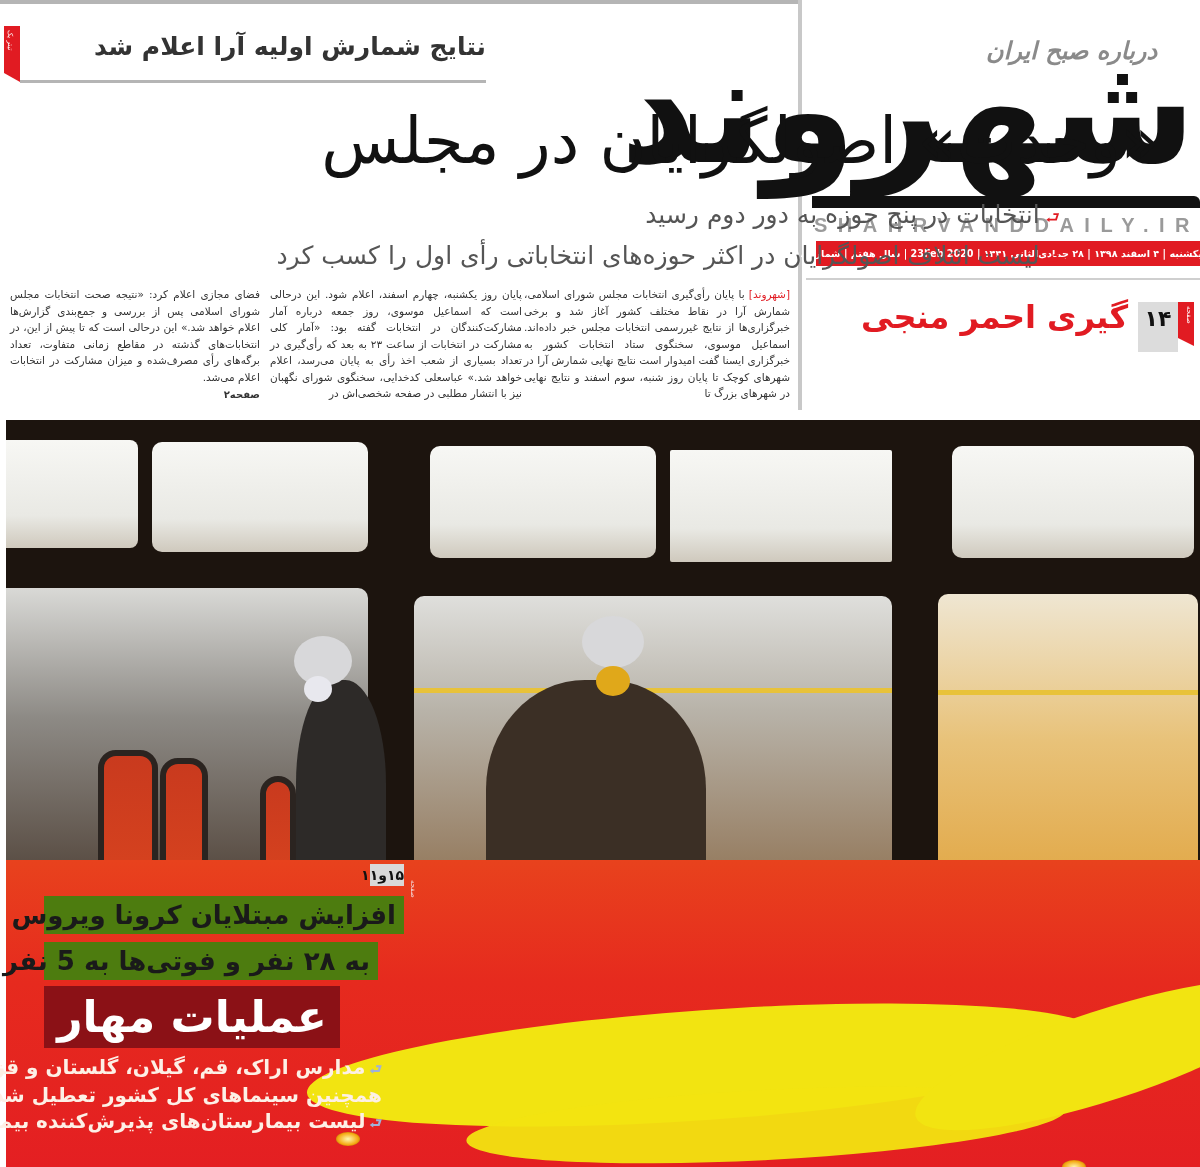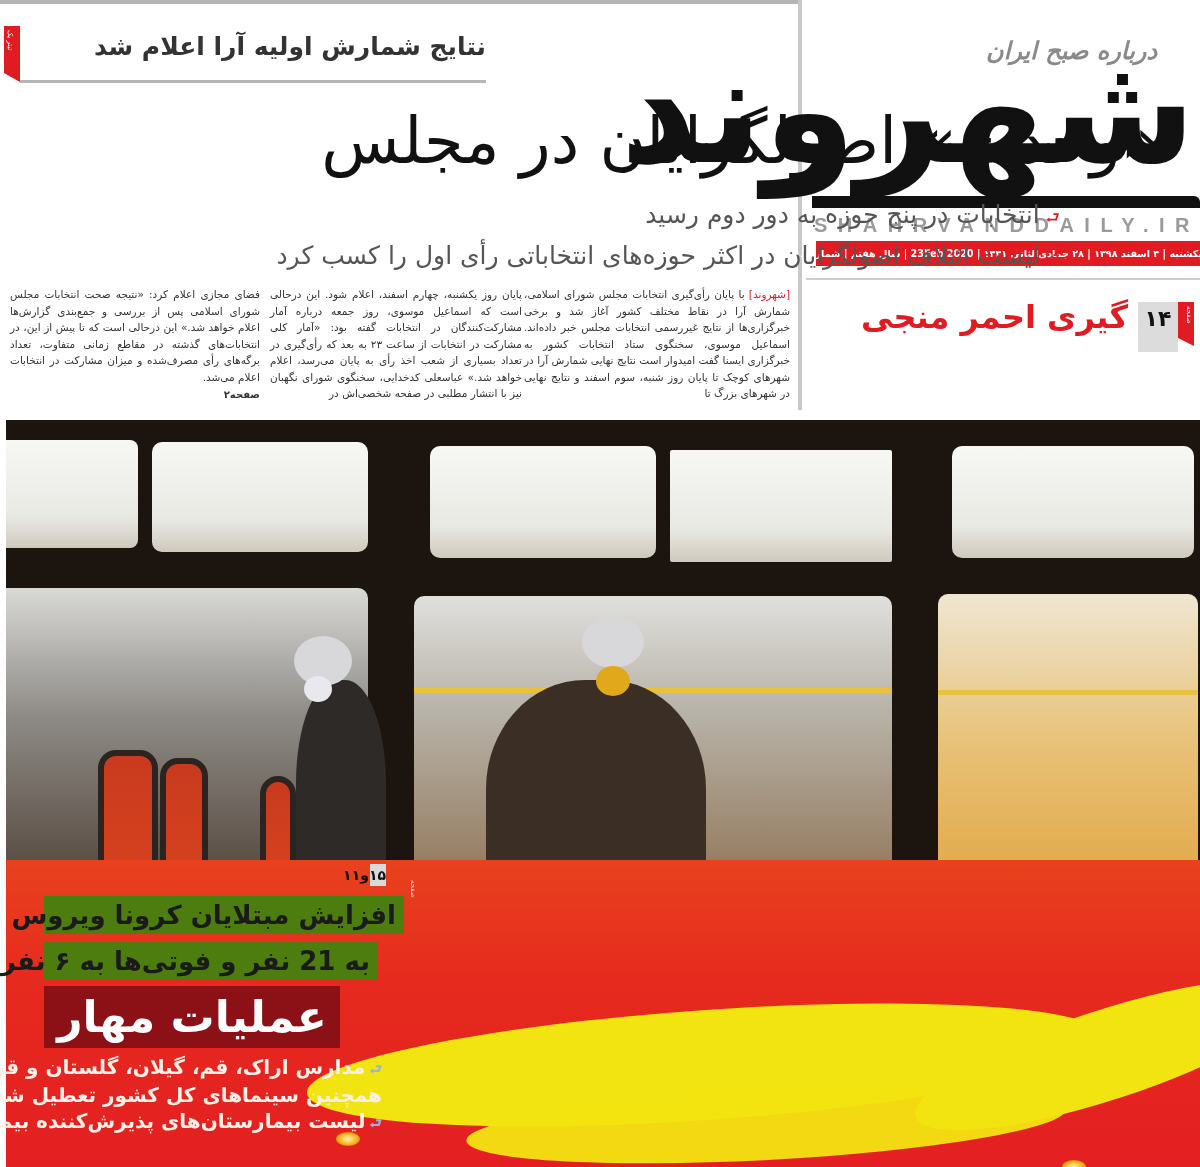--- a/index.html
+++ b/index.html
@@ -56,21 +56,21 @@
   .seat { position: absolute; width: 34px; height: 120px; background: linear-gradient(180deg,#c93a1e,#d9441f); border: 6px solid #2b2420; border-radius: 18px 18px 6px 6px; }
   .worker { position: absolute; border-radius: 45% 45% 10% 10%; background: #2d2a28; }
   .worker-head { position: absolute; border-radius: 50%; background: #d8d8da; }
   .mask { position: absolute; border-radius: 50%; }
   .rail { position: absolute; height: 5px; background: #e8c23a; }
   .bus-body { position: absolute; left: 0; top: 440px; width: 1194px; height: 307px; background: linear-gradient(180deg,#e8421d 0%,#e62a1e 40%,#e41f22 100%); }
   .swoosh { position: absolute; background: #f2e411; border-radius: 50%; }
   .lamp { position: absolute; width: 24px; height: 14px; border-radius: 50%; background: radial-gradient(#fff7b0,#f5a80f 60%,#6b2a10 100%); }
 
   
-  .corona-ref { position: absolute; left: 370px; top: 864px; width: 16px; height: 22px; background: #d9d9d9; color: #111; font-weight: bold; font-size: 14px; line-height: 22px; text-align: center; }
+  .corona-ref { position: absolute; left: 370px; top: 864px; width: 34px; height: 22px; background: #d9d9d9; color: #111; font-weight: bold; font-size: 14px; line-height: 22px; text-align: center; }
   .corona-ref-tag { position: absolute; left: 405px; top: 864px; width: 12px; height: 34px; font-size: 7px; color: #f3d9d9; writing-mode: vertical-rl; }
   .corona-line { position: absolute; left: 44px; background: #4d7c0f; color: #1a1a1a; font-size: 26px; line-height: 38px; font-weight: bold; padding: 0 8px; white-space: nowrap; }
   .corona-line.l1 { top: 896px; width: 360px; }
   .corona-line.l2 { top: 942px; width: 334px; }
   .mahar { position: absolute; left: 44px; top: 986px; width: 296px; height: 62px; background: #8b1116; color: #fff; font-size: 44px; font-weight: bold; line-height: 62px; text-align: center; }
   .corona-bullets { position: absolute; right: 818px; top: 1054px; width: 340px; }
   .cb { color: #fdf0e6; font-size: 20px; line-height: 26px; white-space: nowrap; text-align: right; font-weight: bold; }
   .cb .arrow { color: #9fb1d8; font-size: 14px; margin-left: 4px; }
 </style>
 </head>
@@ -156,19 +156,19 @@
     <div class="swoosh" style="left:460px;top:230px;width:600px;height:70px;transform:rotate(-3deg);opacity:.95;"></div>
     <div class="swoosh" style="left:900px;top:150px;width:400px;height:90px;transform:rotate(-18deg);"></div>
     <div class="lamp" style="left:1056px;top:300px;"></div>
     <div class="lamp" style="left:330px;top:272px;"></div>
   </div>
 </figure>
 
 <div class="corona-ref">۱۵و۱۱</div>
 <div class="corona-ref-tag">صفحه</div>
 <div class="corona-line l1">افزایش مبتلایان کرونا ویروس</div>
-<div class="corona-line l2">به 21 نفر و فوتی‌ها به ۶ نفر</div>
+<div class="corona-line l2">به ۲۸ نفر و فوتی‌ها به 5 نفر</div>
 <div class="mahar">عملیات مهار</div>
 <div class="corona-bullets">
   <div class="cb"><span class="arrow">⮐</span><span>مدارس اراک، قم، گیلان، گلستان و قزوین</span></div>
   <div class="cb"><span>همچنین سینماهای کل کشور تعطیل شد</span></div>
   <div class="cb"><span class="arrow">⮐</span><span>لیست بیمارستان‌های پذیرش‌کننده بیماران اعلام شد</span></div>
 </div>
 
 </body></html>

